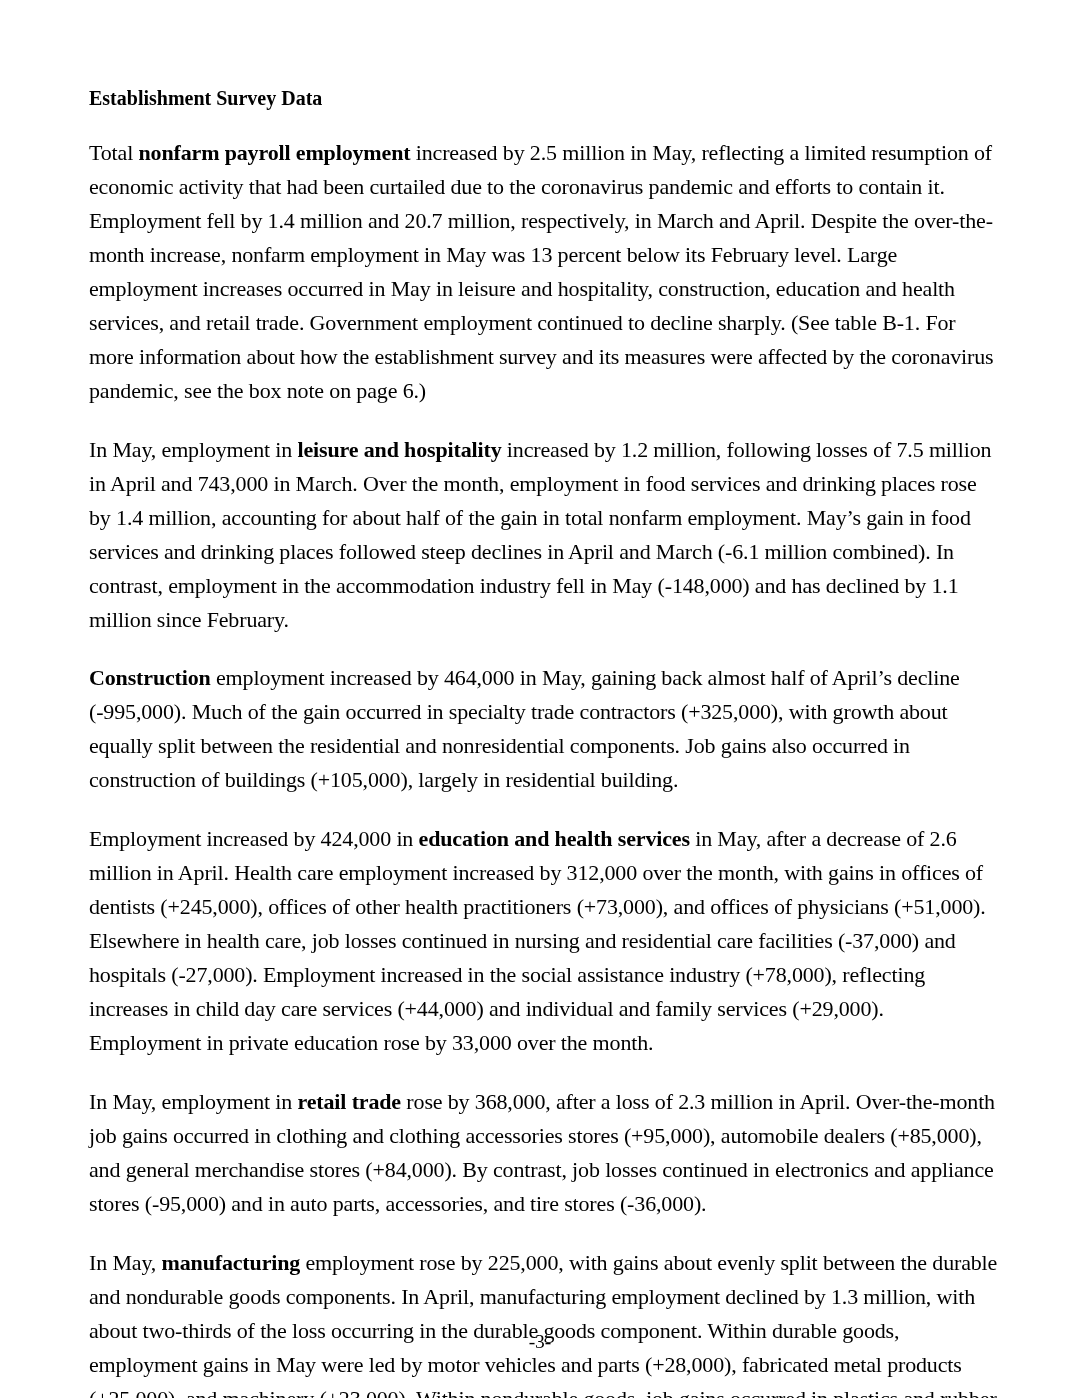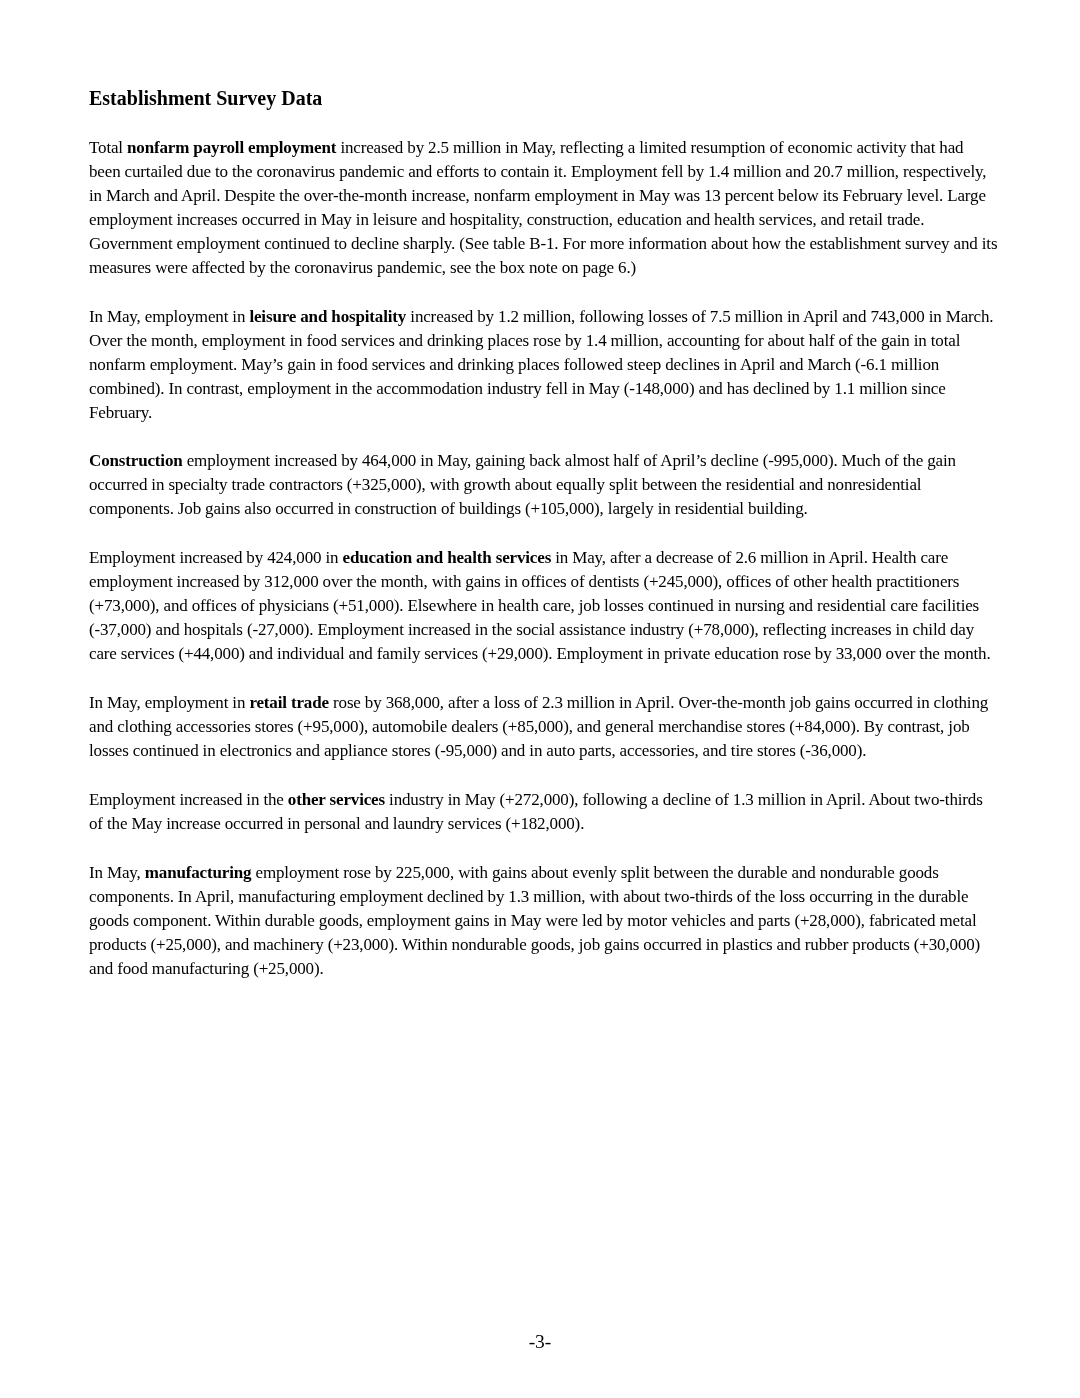--- a/index.html
+++ b/index.html
@@ -7,21 +7,21 @@
     width: 1080px; height: 1398px; position: relative; overflow: hidden;
     font-family: "Liberation Serif", "DejaVu Serif", serif;
     color: #000000;
   }
   .page { position: absolute; left: 89px; top: 86px; width: 910px; }
   .heading {
     font-weight: bold; font-size: 20px; line-height: 24.8px;
     margin: 0 0 25px 0;
   }
   p.para {
-    font-size: 17px; line-height: 24px; margin: 0 0 24.8px 0;
+    font-size: 22px; line-height: 34px; margin: 0 0 24.8px 0;
     letter-spacing: -0.15px;
   }
   b { font-weight: bold; }
   .page-number {
     position: absolute; top: 1331px; left: 0; width: 1080px; text-align: center;
     font-size: 19.5px;
   }
 </style>
 </head>
 <body>
@@ -32,18 +32,17 @@
   <p class="para"><span>Total </span><b>nonfarm payroll employment</b><span> increased by 2.5 million in May, reflecting a limited resumption of economic activity that had been curtailed due to the coronavirus pandemic and efforts to contain it. Employment fell by 1.4 million and 20.7 million, respectively, in March and April. Despite the over-the-month increase, nonfarm employment in May was 13 percent below its February level. Large employment increases occurred in May in leisure and hospitality, construction, education and health services, and retail trade. Government employment continued to decline sharply. (See table B-1. For more information about how the establishment survey and its measures were affected by the coronavirus pandemic, see the box note on page 6.)</span></p>
 
   <p class="para"><span>In May, employment in </span><b>leisure and hospitality</b><span> increased by 1.2 million, following losses of 7.5 million in April and 743,000 in March. Over the month, employment in food services and drinking places rose by 1.4 million, accounting for about half of the gain in total nonfarm employment. May’s gain in food services and drinking places followed steep declines in April and March (-6.1 million combined). In contrast, employment in the accommodation industry fell in May (-148,000) and has declined by 1.1 million since February.</span></p>
 
   <p class="para"><span></span><b>Construction</b><span> employment increased by 464,000 in May, gaining back almost half of April’s decline (-995,000). Much of the gain occurred in specialty trade contractors (+325,000), with growth about equally split between the residential and nonresidential components. Job gains also occurred in construction of buildings (+105,000), largely in residential building.</span></p>
 
   <p class="para"><span>Employment increased by 424,000 in </span><b>education and health services</b><span> in May, after a decrease of 2.6 million in April. Health care employment increased by 312,000 over the month, with gains in offices of dentists (+245,000), offices of other health practitioners (+73,000), and offices of physicians (+51,000). Elsewhere in health care, job losses continued in nursing and residential care facilities (-37,000) and hospitals (-27,000). Employment increased in the social assistance industry (+78,000), reflecting increases in child day care services (+44,000) and individual and family services (+29,000). Employment in private education rose by 33,000 over the month.</span></p>
 
   <p class="para"><span>In May, employment in </span><b>retail trade</b><span> rose by 368,000, after a loss of 2.3 million in April. Over-the-month job gains occurred in clothing and clothing accessories stores (+95,000), automobile dealers (+85,000), and general merchandise stores (+84,000). By contrast, job losses continued in electronics and appliance stores (-95,000) and in auto parts, accessories, and tire stores (-36,000).</span></p>
 
-  <p class="para"><span>Employment increased in the </span><b>other services</b><span> industry in May (+272,000), following a decline of 1.3 million in April. About two-thirds of the May increase occurred in personal and laundry services (+182,000).</span></p>
 
   <p class="para"><span>In May, </span><b>manufacturing</b><span> employment rose by 225,000, with gains about evenly split between the durable and nondurable goods components. In April, manufacturing employment declined by 1.3 million, with about two-thirds of the loss occurring in the durable goods component. Within durable goods, employment gains in May were led by motor vehicles and parts (+28,000), fabricated metal products (+25,000), and machinery (+23,000). Within nondurable goods, job gains occurred in plastics and rubber products (+30,000) and food manufacturing (+25,000).</span></p>
 </div>
 
 <div class="page-number">-3-</div>
 
 </body></html>

